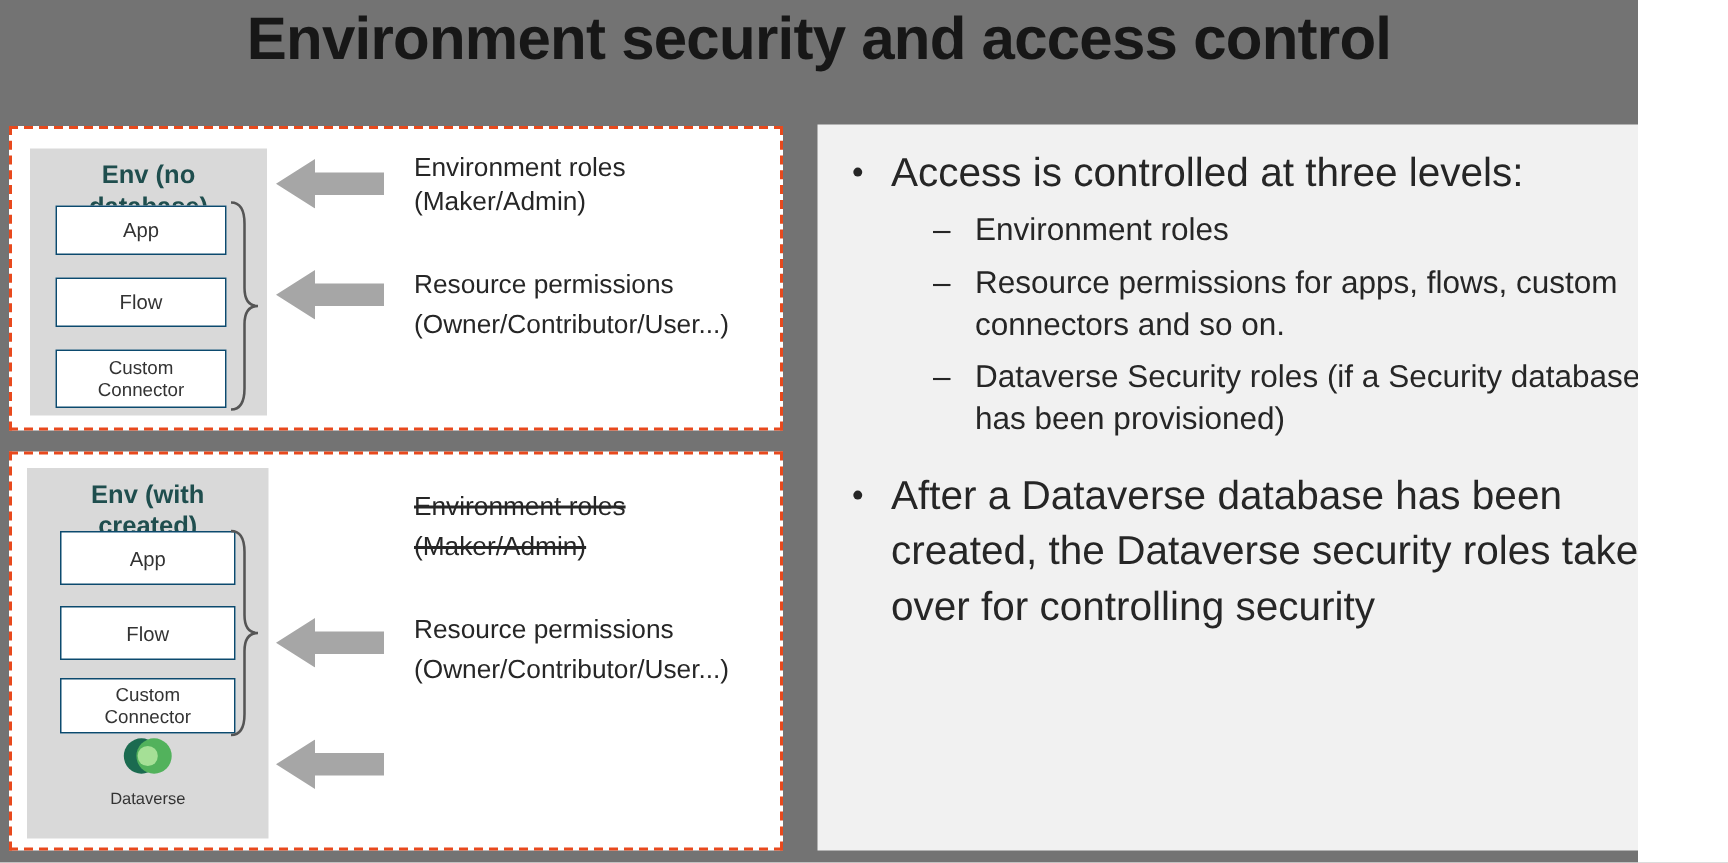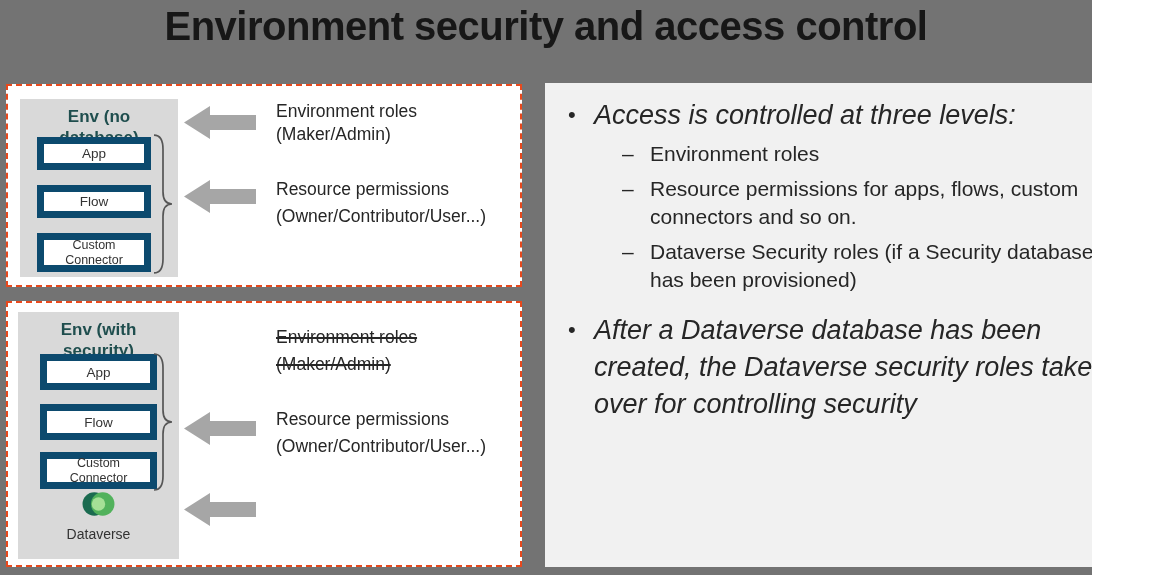--- a/index.html
+++ b/index.html
@@ -24,34 +24,34 @@
   .env-box { position:absolute; background:#d9d9d9; }
   .env-box.top { left:12px; top:13px; width:158px; height:178px; }
   .env-box.bottom { left:10px; top:9px; width:161px; height:247px; }
   .env-heading {
     width:100%; display:flex; justify-content:center;
     font-weight:700; color:#1f4e4e; font-size:17px; line-height:21px;
     text-align:center; padding-top:7px;
   }
   .env-heading span { display:inline-block; max-width:118px; }
   .white-box {
-    position:absolute; background:#ffffff; border:7px solid #0c4a6e;
+    position:absolute; background:#ffffff; border:1px solid #0c4a6e;
     display:flex; align-items:center; justify-content:center;
     font-size:13.5px; color:#333; text-align:center; line-height:15px;
   }
   .white-box span { display:inline-block; max-width:70px; }
   .env-box.top .wb1 { left:17px; top:38px;  width:114px; height:33px; }
   .env-box.top .wb2 { left:17px; top:86px;  width:114px; height:33px; }
   .env-box.top .wb3 { left:17px; top:134px; width:114px; height:39px; font-size:12.5px; }
   .env-box.bottom .wb1 { left:22px; top:42px;  width:117px; height:36px; }
   .env-box.bottom .wb2 { left:22px; top:92px;  width:117px; height:36px; }
   .env-box.bottom .wb3 { left:22px; top:140px; width:117px; height:37px; font-size:12.5px; }
   .dataverse { position:absolute; left:0; top:176px; width:161px; text-align:center; }
   .dataverse svg { display:inline-block; }
-  .dataverse-label { font-size:14px; color:#333; margin-top:2px; }
+  .dataverse-label { font-size:11px; color:#333; margin-top:2px; }
   
   .brace { position:absolute; }
   .dashed-box.top .brace { left:142px; top:47px; width:24px; height:142px; }
   .dashed-box.bottom .brace { left:142px; top:49px; width:24px; height:140px; }
   
   .arrow { position:absolute; width:72px; height:33px; }
   .dashed-box.top .arr1 { left:176px; top:20px; }
   .dashed-box.top .arr2 { left:176px; top:94px; }
   .dashed-box.bottom .arr2 { left:176px; top:109px; }
   .dashed-box.bottom .arr3 { left:176px; top:190px; }
@@ -66,21 +66,21 @@
   .strike div { text-decoration:line-through; text-decoration-thickness:1.5px; }
   
   .notes-panel {
     position:absolute; left:545px; top:83px; width:602px; height:484px;
     background:#f1f1f1; color:#262626;
   }
   .bullet-row { position:absolute; display:flex; }
   .bullet-marker { font-size:22px; line-height:36px; width:26px; flex:0 0 26px; }
   .b1 { left:23px; top:14px; width:560px; font-size:27px; line-height:36px; }
   .b2 { left:23px; top:229px; width:556px; font-size:27px; line-height:37px; }
-  .b1 .btext, .b2 .btext { width:520px;font-style:italic; }
+  .b1 .btext, .b2 .btext { width:520px; }
   .sub-list { position:absolute; left:77px; top:57px; width:500px; }
   .sub-row { display:flex; font-size:21px; line-height:28px; margin-bottom:7px; }
   .dash-marker { width:28px; flex:0 0 28px; }
   .sub-row .stext { width:462px; }
 </style>
 </head>
 <body>
 
 <div class="slide">
 
@@ -119,21 +119,21 @@
     </svg>
     <div class="ann ann2">
       <div>Resource permissions</div>
       <div>(Owner/Contributor/User...)</div>
     </div>
   </div>
 
   <div class="dashed-box bottom">
     <div class="env-box bottom">
       <div class="env-heading">
-        <span>Env (with security)</span>
+        <span>Env (with created)</span>
       </div>
       <div class="white-box wb1">
         <span>App</span>
       </div>
       <div class="white-box wb2">
         <span>Flow</span>
       </div>
       <div class="white-box wb3">
         <span>Custom Connector</span>
       </div>

